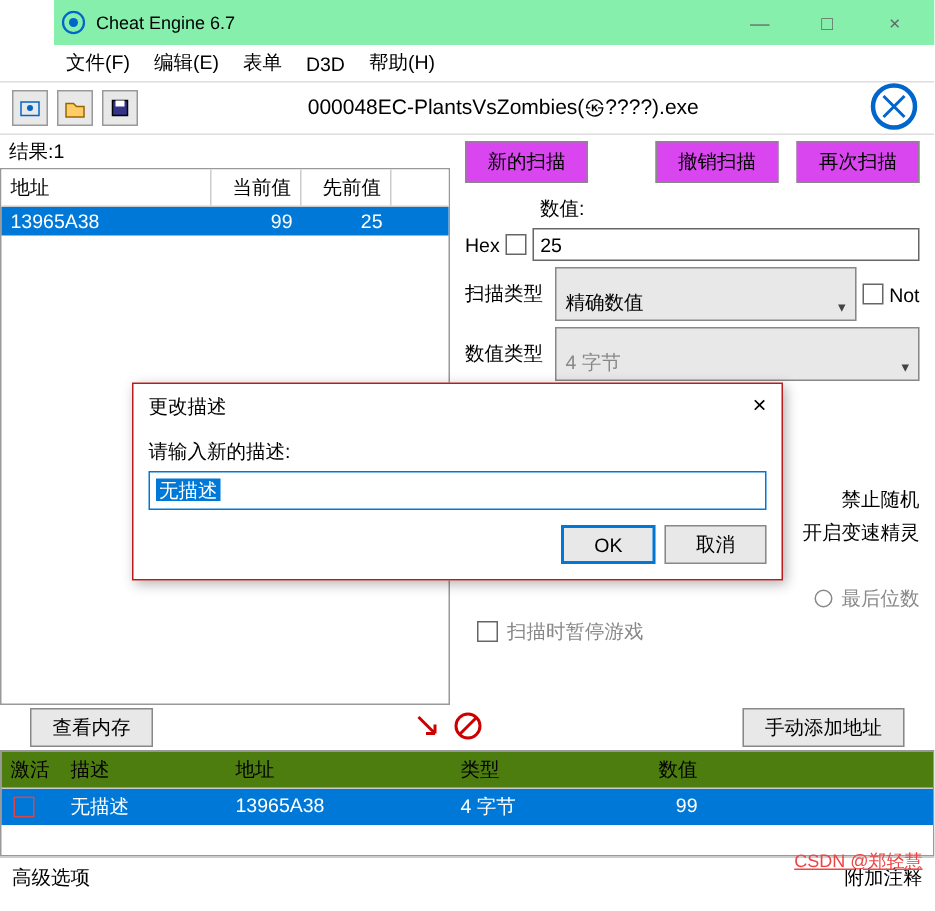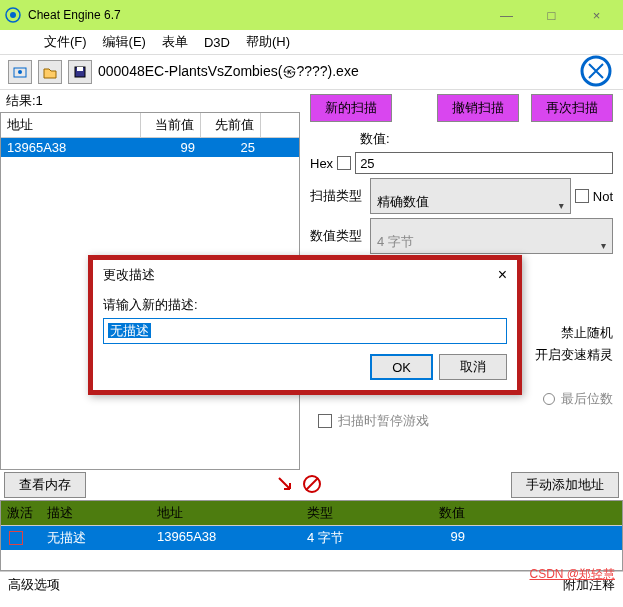--- a/index.html
+++ b/index.html
@@ -1,25 +1,25 @@
 <!DOCTYPE html>
 <html><head>
 <meta charset="utf-8">
 <style>
 * { box-sizing: border-box; margin: 0; padding: 0; font-family: "Microsoft YaHei", sans-serif; }
 body { width: 623px; height: 607px; background: #fff; font-size: 13px; color: #000; overflow: hidden; }
-.titlebar { height: 30px; background: #bef264; display: flex; align-items: center; padding: 0 4px; }
+.titlebar { height: 30px; background: #86efac; display: flex; align-items: center; padding: 0 4px; margin-left: 36px; }
 .titlebar .app-icon { width: 18px; height: 18px; margin-right: 6px; display: flex; align-items: center; justify-content: center; }
 .titlebar .title { flex: 1; font-size: 12px; }
 .titlebar .win-btn { width: 45px; height: 28px; display: flex; align-items: center; justify-content: center; color: #666; }
 .menubar { height: 24px; display: flex; align-items: center; padding: 0 8px; gap: 16px; font-size: 13px; margin-left: 36px; }
 .menubar span { cursor: default; }
 .toolbar { height: 36px; display: flex; align-items: center; padding: 0 8px; gap: 6px; border-top: 1px solid #ddd; border-bottom: 1px solid #ddd; }
 .tool-btn { width: 24px; height: 24px; border: 1px solid #999; background: #e8e8e8; display: flex; align-items: center; justify-content: center; font-size: 12px; }
-.process-name { flex: 1; font-size: 14px; }
+.process-name { flex: 1; text-align: center; font-size: 14px; }
 .ce-logo { width: 36px; height: 36px; }
 .main-area { display: flex; height: 380px; }
 .left-pane { width: 300px; display: flex; flex-direction: column; }
 .results-label { padding: 2px 6px; font-size: 13px; }
 .results-table { border: 1px solid #999; flex: 1; background: #fff; }
 .results-header { display: flex; background: #fff; border-bottom: 1px solid #ccc; }
 .results-header div { padding: 3px 6px; border-right: 1px solid #ccc; font-size: 13px; }
 .col-addr { width: 140px; }
 .col-cur { width: 60px; text-align: right; }
 .col-prev { width: 60px; text-align: right; }
@@ -32,31 +32,31 @@
 .hex-row { display: flex; align-items: center; gap: 4px; margin: 4px 0; }
 .checkbox { width: 14px; height: 14px; border: 1px solid #666; background: #fff; }
 .val-input { flex: 1; border: 1px solid #666; padding: 2px 4px; font-size: 13px; height: 22px; }
 .field-row { display: flex; align-items: center; gap: 4px; margin: 4px 0; }
 .field-label { width: 56px; font-size: 13px; }
 .select { flex: 1; border: 1px solid #888; background: #e8e8e8; padding: 2px 6px; font-size: 13px; height: 36px; display: flex; align-items: flex-end; justify-content: space-between; }
 .chevron { font-size: 10px; color: #444; }
 .option-group { margin-top: 70px; padding-left: 8px; color: #888; }
 .opt-row { display: flex; align-items: center; gap: 6px; margin: 4px 0; font-size: 13px; }
 .radio { width: 12px; height: 12px; border: 1px solid #888; border-radius: 50%; }
-.modal-overlay { position: absolute; top: 255px; left: 88px; width: 434px; background: #fff; border: 5px solid #b91c1c; box-shadow: 2px 2px 8px rgba(0,0,0,0.3); z-index: 10; }
+.modal-overlay { position: absolute; top: 255px; left: 88px; width: 434px; background: #fff; border: 1px solid #b91c1c; box-shadow: 2px 2px 8px rgba(0,0,0,0.3); z-index: 10; }
 .modal-title { display: flex; justify-content: space-between; align-items: center; padding: 6px 10px; font-size: 13px; }
 .modal-close { font-size: 16px; }
 .modal-body { padding: 6px 10px 10px; }
 .modal-label { font-size: 13px; margin-bottom: 4px; }
 .modal-input { width: 100%; border: 1px solid #0078d7; padding: 3px 4px; font-size: 13px; }
 .modal-input .sel { background: #0078d7; color: #fff; padding: 0 2px; }
 .modal-btns { display: flex; justify-content: flex-end; gap: 6px; margin-top: 10px; }
 .modal-btn { padding: 3px 20px; border: 1px solid #888; background: #e8e8e8; font-size: 13px; }
 .modal-btn.primary { border: 2px solid #0078d7; }
-.bottom-tools { display: flex; align-items: center; padding: 2px 4px; gap: 8px; }
+.bottom-tools { display: flex; align-items: center; padding: 2px 20px; gap: 8px; }
 .bottom-btn { padding: 3px 14px; border: 1px solid #888; background: #e8e8e8; font-size: 13px; }
 .arrow-icon { margin-left: auto; }
 .addr-table { border: 1px solid #999; }
 .addr-header { display: flex; background: #4d7c0f; border-bottom: 1px solid #ccc; }
 .addr-header div { padding: 3px 6px; font-size: 13px; }
 .ah-active { width: 40px; }
 .ah-desc { width: 110px; }
 .ah-addr { width: 150px; }
 .ah-type { width: 70px; }
 .ah-val { width: 100px; text-align: right; }

